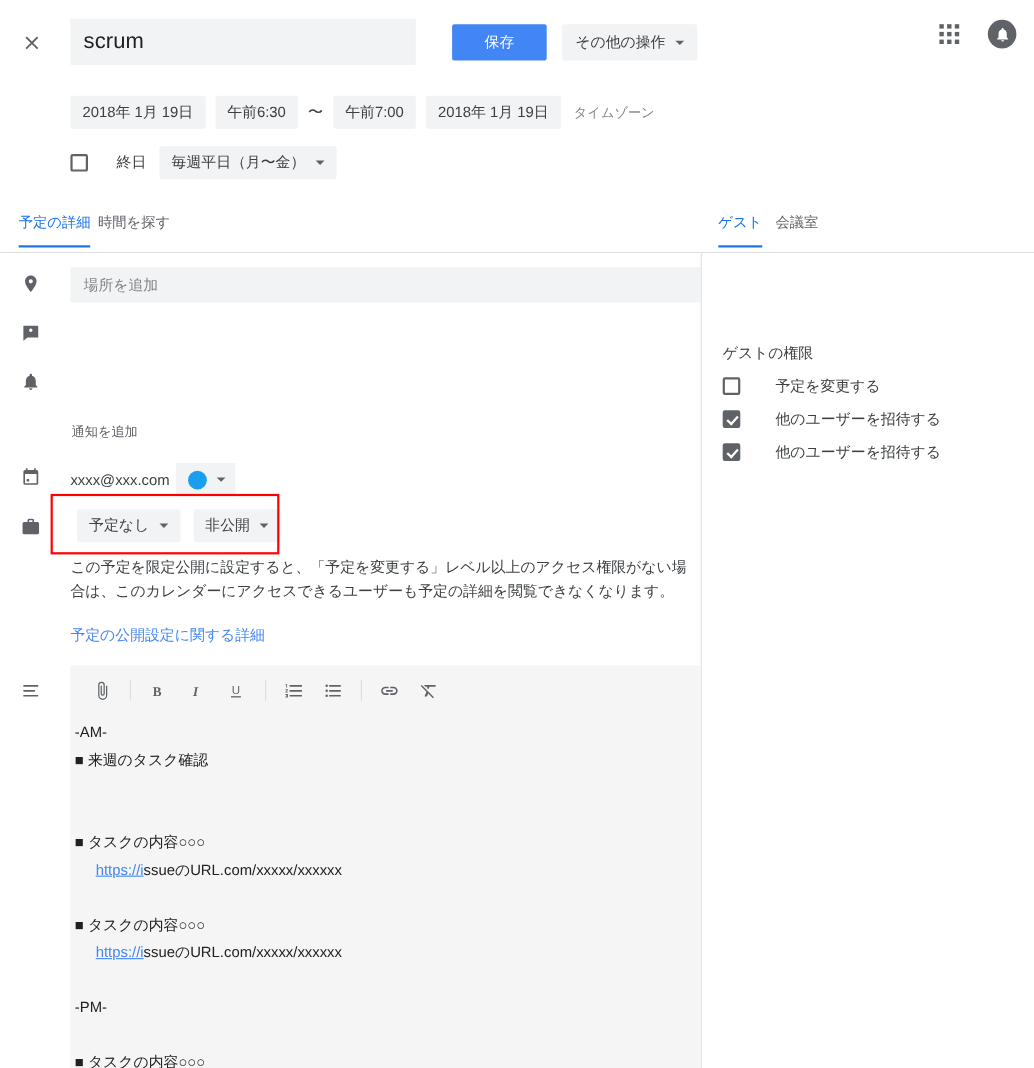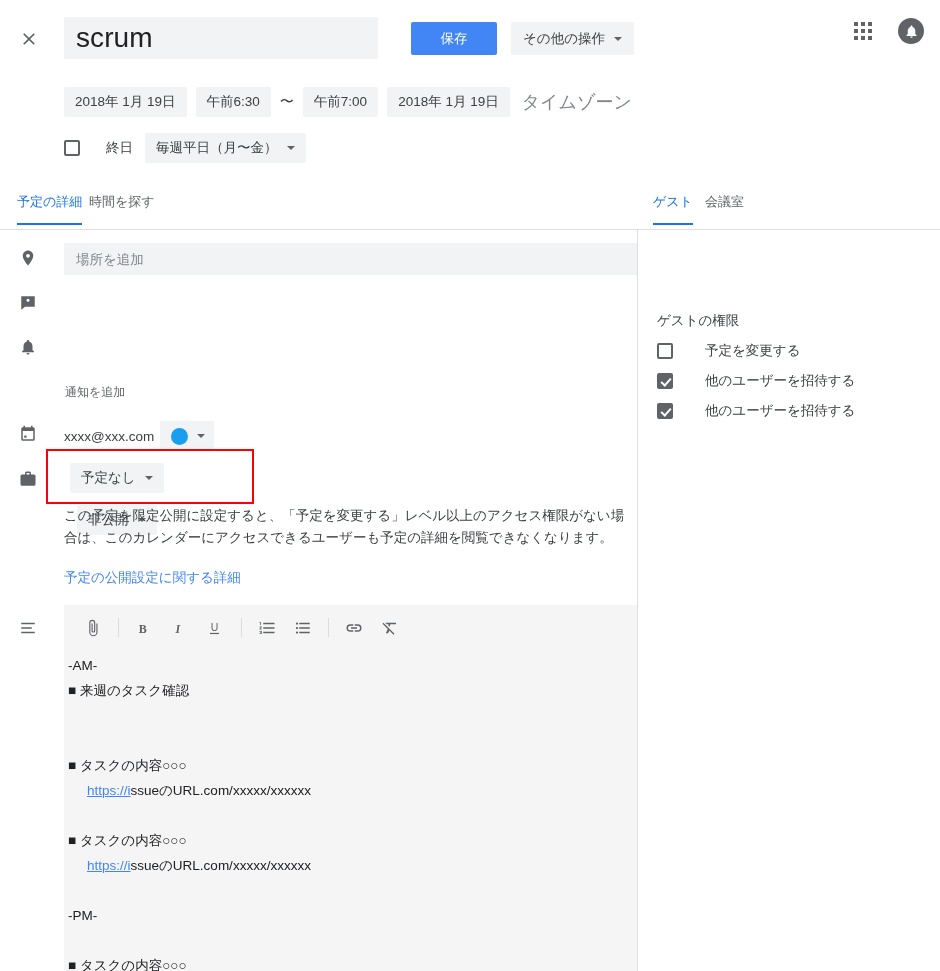--- a/index.html
+++ b/index.html
@@ -17,21 +17,21 @@
   .header { position: absolute; left:0; top:0; width:940px; height:72px; }
   .close-btn {
     position:absolute; left:14px; top:24px; width:30px; height:30px;
     display:flex; align-items:center; justify-content:center; cursor:pointer;
   }
   .close-btn svg { width:20px; height:20px; }
 
   .title-field {
     position:absolute; left:64px; top:17px; width:314px; height:42px;
     background:#f1f3f4; border:none; outline:none;
-    font-family:"Liberation Sans", sans-serif; font-size:28px; color:#202124;
+    font-family:"Liberation Sans", sans-serif; font-size:20px; color:#202124;
     padding:0 12px; letter-spacing:.1px;
   }
   .save-btn {
     position:absolute; left:411px; top:22px; width:86px; height:33px;
     background:#4285f4; color:#fff; border:none; border-radius:2px;
     font-family:"Liberation Sans", sans-serif; font-size:13.5px; cursor:pointer;
     display:flex; align-items:center; justify-content:center;
   }
   .more-btn {
     position:absolute; left:511px; top:22px; height:33px;
@@ -50,21 +50,21 @@
 
   
   .chip {
     background:#f1f3f4; border:none; border-radius:2px; cursor:pointer;
     font-family:"Liberation Sans", sans-serif; font-size:13.5px; color:#3c4043;
     display:flex; align-items:center; height:30px; padding:0 11px; white-space:nowrap;
   }
   .daterow { position:absolute; left:64px; top:87px; display:flex; align-items:center; gap:0; }
   .daterow .chip { margin-right:9px; }
   .tilde { font-size:14px; color:#3c4043; margin-right:9px; }
-  .tz { font-size:18px; color:#80868b; margin-left:3px; }
+  .tz { font-size:12px; color:#80868b; margin-left:3px; }
 
   .allday-row { position:absolute; left:64px; top:133px; display:flex; align-items:center; }
   .cbox { width:16px; height:16px; border:2px solid #5f6368; border-radius:2px;
     background:#fff; cursor:pointer; display:block; }
   .cbox.checked { background:#5f6368; border-color:#5f6368; position:relative; }
   .cbox.checked::after { content:""; position:absolute; left:4px; top:1px; width:4px; height:8px;
     border:solid #fff; border-width:0 2px 2px 0; transform:rotate(42deg); }
   .allday-label { font-size:13.5px; color:#3c4043; margin-left:26px; margin-right:12px; }
 
   .caret { width:0; height:0; border-left:4px solid transparent; border-right:4px solid transparent;
@@ -99,21 +99,21 @@
   .add-notif { position:absolute; left:65px; top:384px; font-size:12px; color:#5f6368; cursor:pointer; }
 
   .cal-row { position:absolute; left:64px; top:421px; display:flex; align-items:center; }
   .cal-name { font-size:13.5px; color:#3c4043; }
   .color-chip { background:#f1f3f4; height:30px; display:flex; align-items:center;
     padding:0 9px 0 11px; margin-left:6px; cursor:pointer; }
   .dot { width:17px; height:17px; border-radius:50%; background:#1a9ff0; display:block; }
 
   .redbox { position:absolute; left:46px; top:449px; width:208px; height:55px;
     border:2px solid #ff0000; pointer-events:none; }
-  .busy-row { position:absolute; left:70px; top:463px; display:flex; align-items:center; gap:12px;flex-direction:column; }
+  .busy-row { position:absolute; left:70px; top:463px; display:flex; align-items:center; gap:12px; }
 
   .privacy-note { position:absolute; left:64px; top:505px; width:570px;
     font-size:13.5px; line-height:22px; color:#3c4043; }
   .privacy-link { position:absolute; left:64px; top:569px; font-size:13.5px;
     color:#4285f4; cursor:pointer; }
 
   
   .editor { position:absolute; left:64px; top:605px; width:573px; height:366px;
     background:#f5f5f5; }
   .toolbar { position:absolute; left:0; top:0; width:573px; height:45px;

